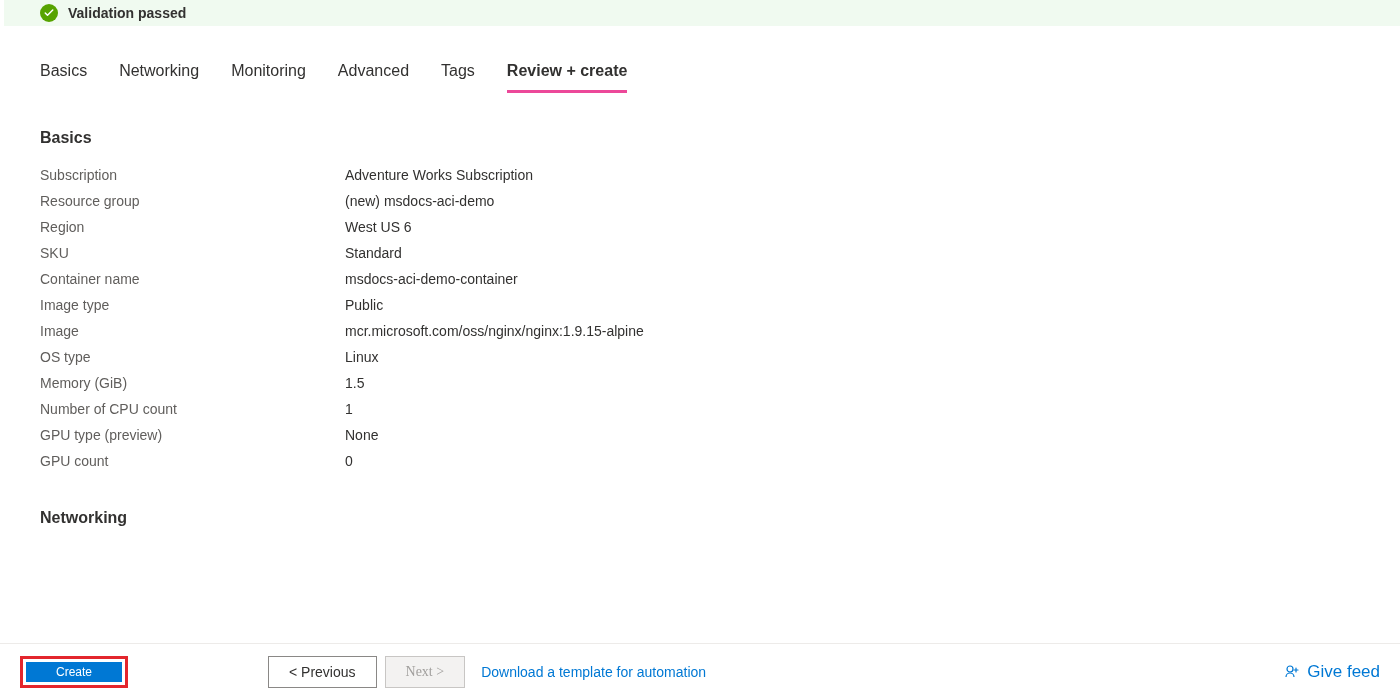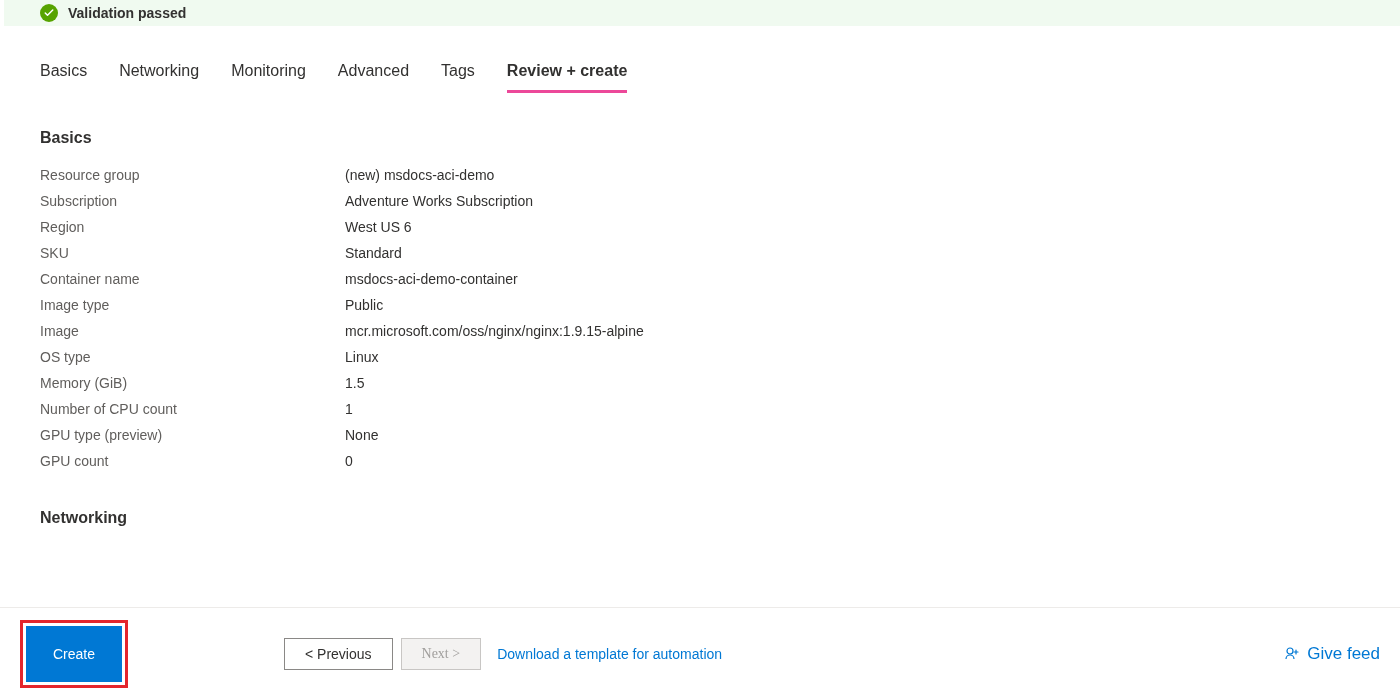--- a/index.html
+++ b/index.html
@@ -101,39 +101,38 @@
     }
     .create-btn-wrapper {
       border: 3px solid #e3262d;
       padding: 3px;
       display: inline-block;
     }
     .create-btn {
       background: #0078d4;
       color: #ffffff;
       border: none;
-      padding: 20px 24px;
-      font-size: 14px;
+      padding: 3px 24px;
+      font-size: 12px;
       cursor: pointer;
       min-width: 96px;
     }
     .nav-buttons {
       display: flex;
       gap: 8px;
       margin-left: 140px;
       align-items: center;
     }
     .prev-btn {
       background: #ffffff;
       border: 1px solid #8a8886;
       padding: 7px 20px;
       font-size: 14px;
       cursor: pointer;
       color: #323130;
-      margin-left: 16px;
     }
     .next-btn {
       background: #f3f2f1;
       border: 1px solid #c8c6c4;
       padding: 7px 20px;
       font-size: 14px;
       color: #a19f9d;
       cursor: default;
       font-family: Liberation Serif, serif;
     }
@@ -177,26 +176,26 @@
   <div class="tab">Monitoring</div>
   <div class="tab">Advanced</div>
   <div class="tab">Tags</div>
   <div class="tab active">Review + create</div>
 </div>
 
 <div class="content">
   <div class="section-heading">Basics</div>
 
   <div class="kv-row">
+    <div class="kv-label">Subscription</div>
+    <div class="kv-value">Adventure Works Subscription</div>
+  </div>
+  <div class="kv-row">
     <div class="kv-label">Resource group</div>
     <div class="kv-value">(new) msdocs-aci-demo</div>
-  </div>
-  <div class="kv-row">
-    <div class="kv-label">Subscription</div>
-    <div class="kv-value">Adventure Works Subscription</div>
   </div>
   <div class="kv-row">
     <div class="kv-label">Region</div>
     <div class="kv-value">West US 6</div>
   </div>
   <div class="kv-row">
     <div class="kv-label">SKU</div>
     <div class="kv-value">Standard</div>
   </div>
   <div class="kv-row">

